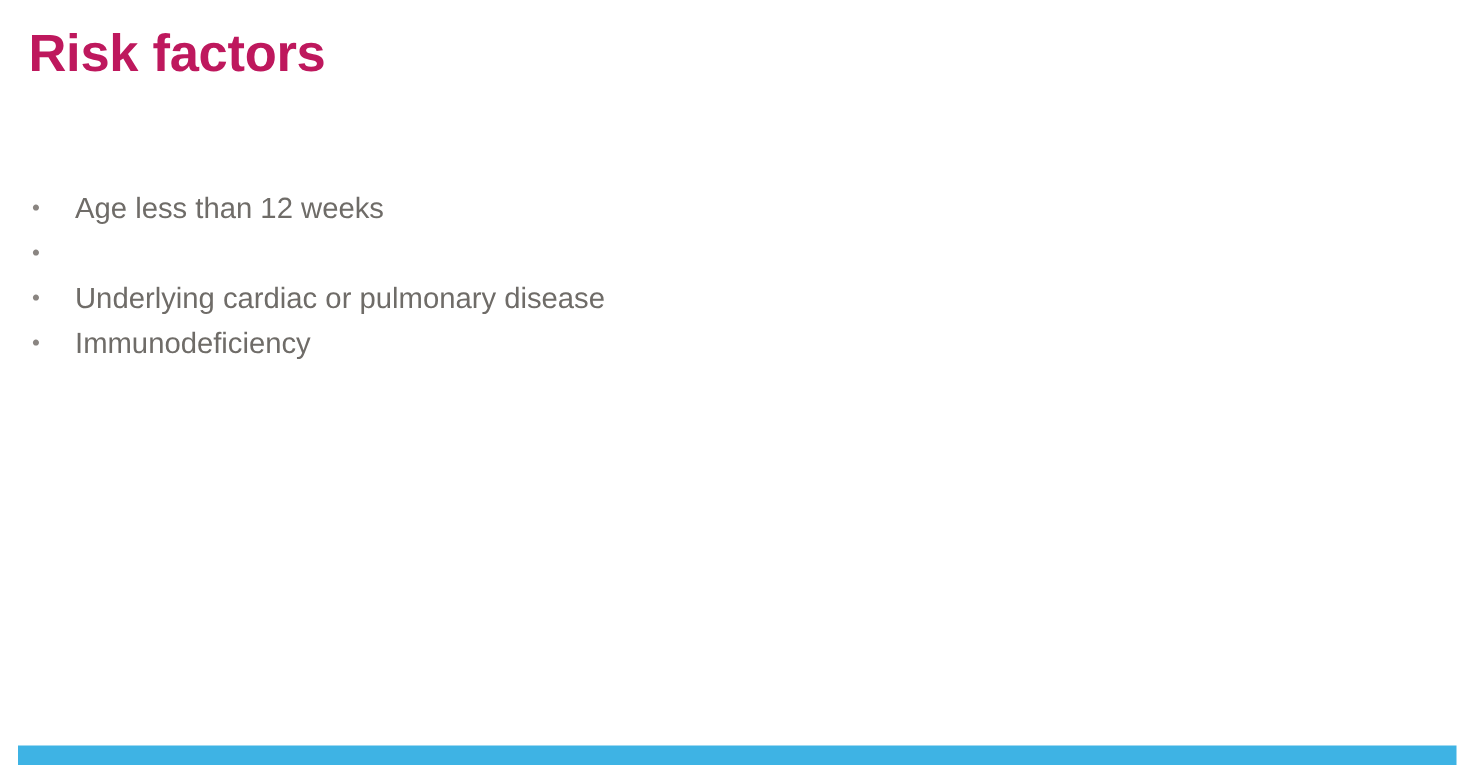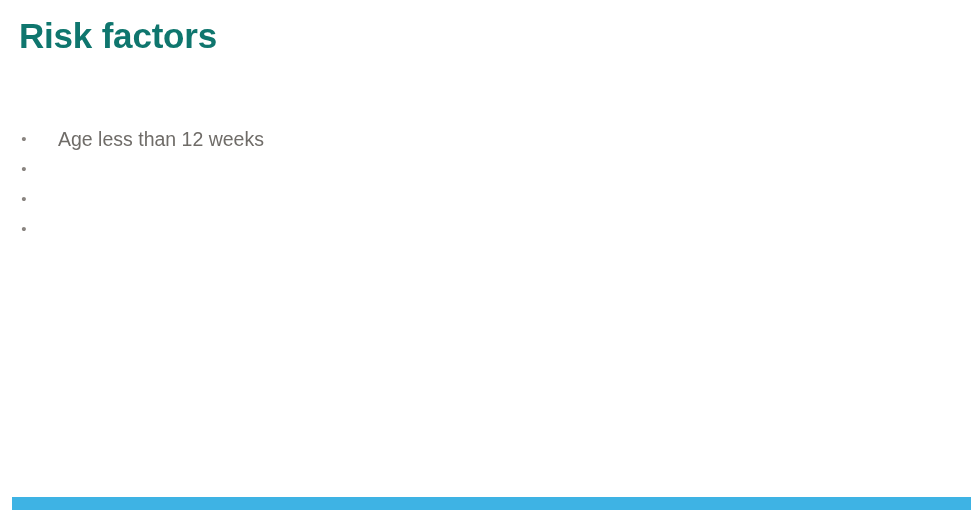--- a/index.html
+++ b/index.html
@@ -60,51 +60,52 @@
     left: 3px;
     top: 0;
     width: 10px;
     line-height: 30px;
     text-align: center;
     font-size: 15px;
     color: #8a8581;
   }
   #bullet-list li .bullet-text {
     display: inline-block;
-    margin-left: 8px;
   }
 
   
   #bottom-accent-bar {
     position: absolute;
     left: 12px;
     top: 497px;
     width: 959px;
     height: 13px;
     background: #3eb3e4;
   }
 </style>
 </head>
 <body>
 
 <div id="slide" style="background: rgb(255, 255, 255);">
 
-  <div id="slide-title" style="color: #0f766e;">Risk factors</div>
+  <div id="slide-title" style="color: #be185d;">Risk factors</div>
 
   <ul id="bullet-list">
     <li style="color: rgb(111, 108, 104);">
       <span class="bullet-marker" style="color: rgb(138, 133, 129);">•</span>
       <span class="bullet-text">Age less than 12 weeks</span>
     </li>
     <li style="color: rgb(111, 108, 104);">
       <span class="bullet-marker" style="color: rgb(138, 133, 129);">•</span>
     </li>
     <li style="color: rgb(111, 108, 104);">
       <span class="bullet-marker" style="color: rgb(138, 133, 129);">•</span>
+      <span class="bullet-text">Underlying cardiac or pulmonary disease</span>
     </li>
     <li style="color: rgb(111, 108, 104);">
       <span class="bullet-marker" style="color: rgb(138, 133, 129);">•</span>
+      <span class="bullet-text">Immunodeficiency</span>
     </li>
   </ul>
 
   <div id="bottom-accent-bar" style="background: rgb(62, 179, 228);"></div>
 
 </div>
 
 </body></html>

